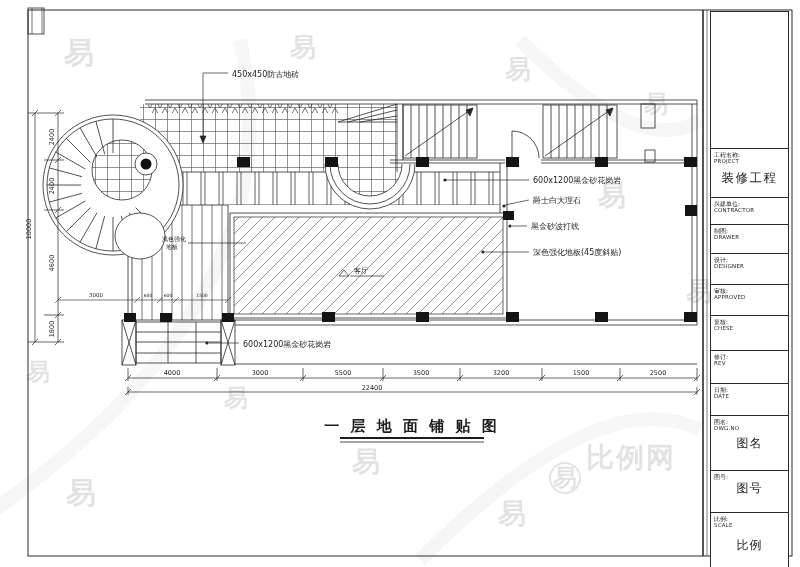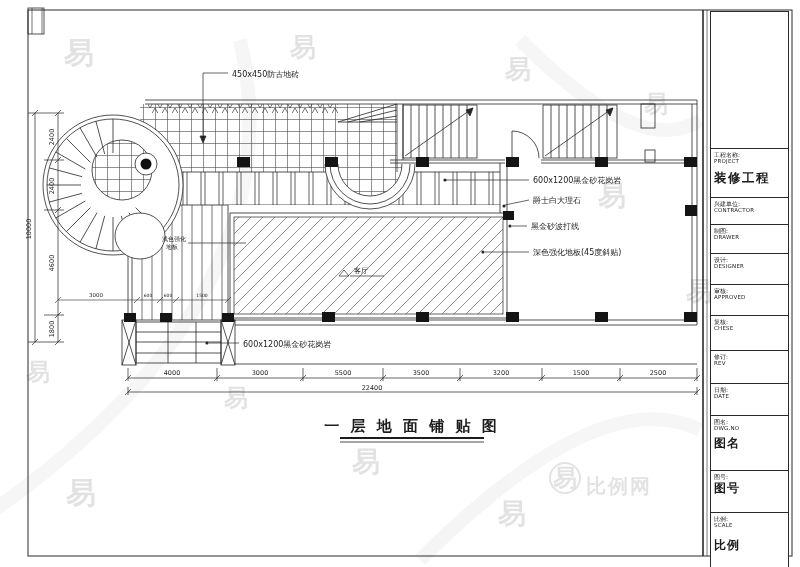--- a/index.html
+++ b/index.html
@@ -5,21 +5,21 @@
   html,body{margin:0;padding:0;background:#e8e8e8;}
   #sheet{position:relative;width:800px;height:567px;background:#ffffff;overflow:hidden;
          font-family:"DejaVu Sans","Liberation Sans",sans-serif;color:#1c1c1c;}
   svg{position:absolute;left:0;top:0;}
   
   #titleblock{position:absolute;left:710px;top:12px;width:79px;}
   .tb-row{box-sizing:border-box;border:1px solid #2a2a2a;margin-top:-1px;
           padding:2px 3px 0 3px;overflow:hidden;background:#fff;}
   .tb-label{font-size:6px;line-height:7px;}
   .tb-sub{font-size:5.5px;line-height:7px;letter-spacing:.2px;}
-  .tb-big{font-size:12px;font-weight:bold;letter-spacing:1px;text-align:left;margin-top:3px;}
+  .tb-big{font-size:12px;font-weight:normal;letter-spacing:1px;text-align:center;margin-top:3px;}
   .tb-big.project{font-size:12.5px;margin-top:5px;letter-spacing:1.5px;}
   
   .wm{position:absolute;color:#cccccc;opacity:.55;font-weight:bold;pointer-events:none;line-height:1;}
   .wm.circle{border:2px solid #cccccc;border-radius:50%;padding:2px;}
 </style>
 </head>
 <body>
 
 <div id="sheet">
 
@@ -29,21 +29,21 @@
   <div class="wm" style="left:714px;top:44px;font-size:24px;">易</div>
   <div class="wm" style="left:598px;top:182px;font-size:28px;">易</div>
   <div class="wm" style="left:686px;top:278px;font-size:26px;">易</div>
   <div class="wm" style="left:352px;top:448px;font-size:28px;">易</div>
   <div class="wm" style="left:66px;top:478px;font-size:30px;">易</div>
   <div class="wm" style="left:498px;top:500px;font-size:28px;">易</div>
   <div class="wm" style="left:224px;top:386px;font-size:24px;">易</div>
   <div class="wm" style="left:644px;top:92px;font-size:24px;">易</div>
   <div class="wm" style="left:26px;top:360px;font-size:24px;">易</div>
   <div class="wm circle" style="left:549px;top:462px;font-size:24px;">易</div>
-  <div class="wm" style="left:586px;top:476px;font-size:20px;letter-spacing:2px;">比例网</div>
+  <div class="wm" style="left:586px;top:444px;font-size:28px;letter-spacing:2px;">比例网</div>
 
   <svg width="800" height="567" viewBox="0 0 800 567">
     <defs>
       <pattern id="pGrid" width="12" height="12" patternUnits="userSpaceOnUse">
         <path d="M0 11.5H12M11.5 0V12" fill="none" stroke="#4a4a4a" stroke-width="0.6"></path>
       </pattern>
       <pattern id="pStrip" width="10" height="10" patternUnits="userSpaceOnUse">
         <path d="M2 0V10" fill="none" stroke="#3a3a3a" stroke-width="0.7"></path>
       </pattern>
       <pattern id="pStripW" width="18" height="18" patternUnits="userSpaceOnUse">

